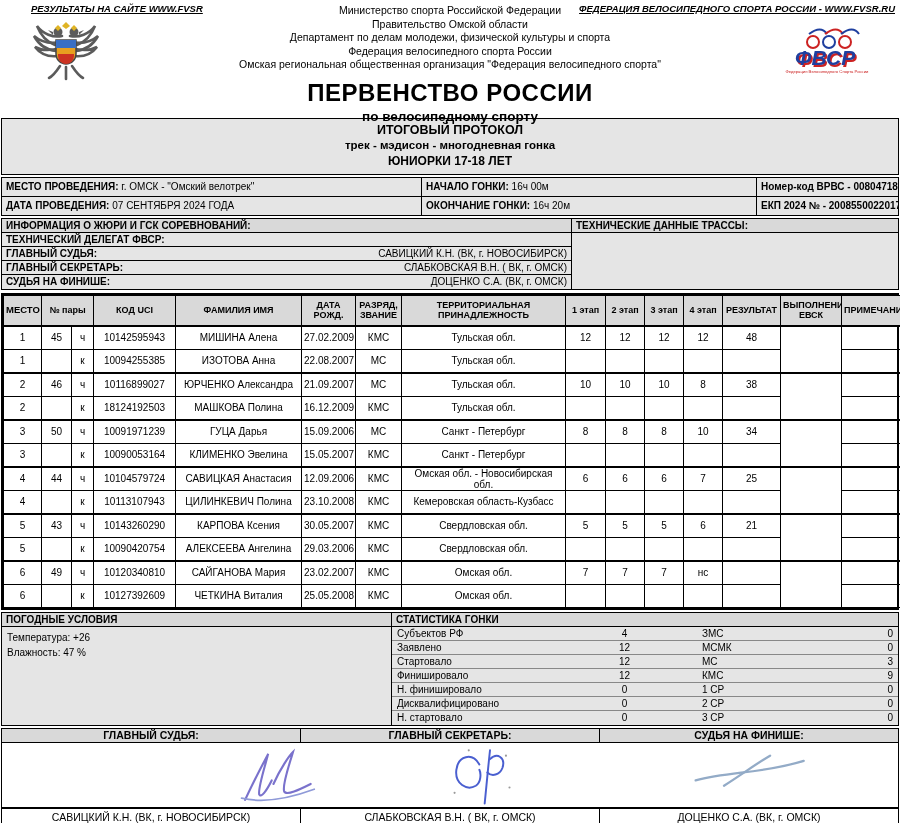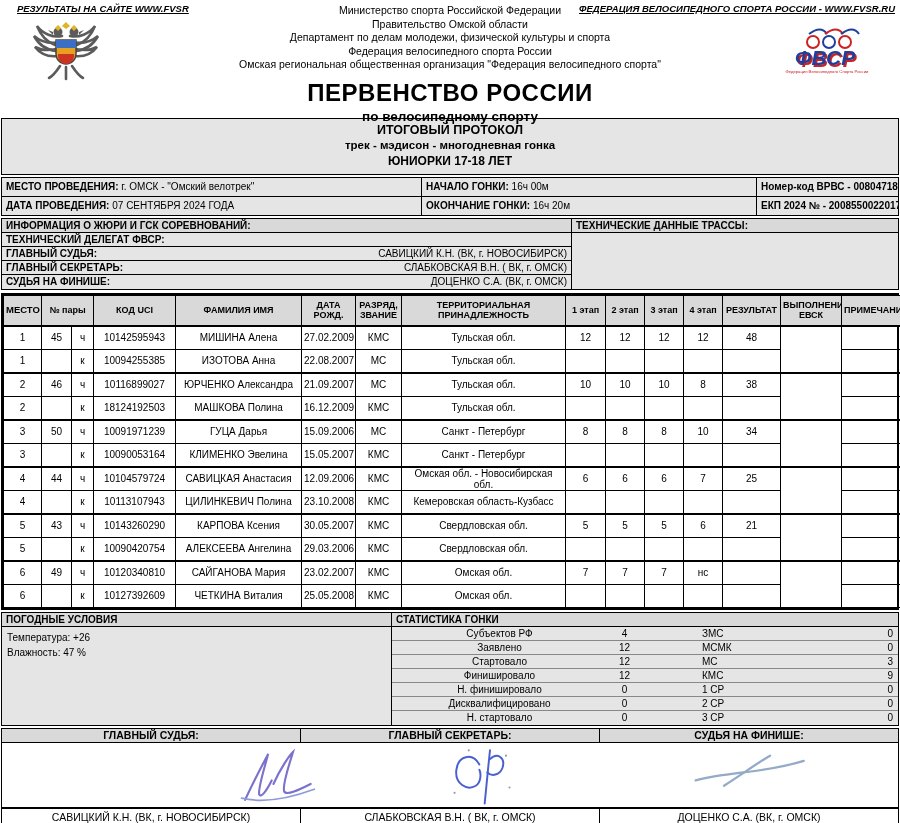--- a/index.html
+++ b/index.html
@@ -3,21 +3,21 @@
 <meta charset="utf-8">
 <style>
   * { box-sizing: border-box; margin: 0; padding: 0; }
   html,body { width:900px; background:#fff; color:#000; }
   body { height:823px; overflow:hidden; font-family:"Liberation Sans",sans-serif; }
   .page { position:relative; width:898px; margin:0 auto; }
 
   
   .hdr { position:relative; height:116px; }
   .top-link { position:absolute; top:3px; font-size:9.5px; font-weight:bold; font-style:italic; text-decoration:underline; }
-  .top-link.left { left:16px;text-decoration:underline; }
+  .top-link.left { left:30px;text-decoration:underline; }
   .top-link.right { right:4px; }
   .org-lines { text-align:center; padding-top:4px; font-size:10.5px; }
   .org-line { line-height:13.5px; }
   .doc-title { text-align:center; font-size:24px; font-weight:bold; margin-top:7px; letter-spacing:.5px; }
   .doc-subtitle { text-align:center; font-size:13.5px; font-weight:bold; margin-top:2px; }
   .emblem { position:absolute; left:28px; top:22px; }
   .fvsr { position:absolute; right:28px; top:26px; }
 
   
   .box { border:1px solid #000; margin-top:2px; background:#e5e5e5; }
@@ -57,21 +57,21 @@
   .results thead tr th:first-child { font-size:9.5px; }
 
   
   .ws-box { display:flex; }
   .ws-left { width:390px; border-right:1px solid #000; }
   .ws-right { flex:1; }
   .weather-body { padding:3px 5px; font-size:10px; }
   .weather-line { line-height:15px; }
   .stat-row { display:flex; font-size:10px; line-height:13px; height:14px; border-bottom:1px solid #888; padding:0 5px; }
   .stat-row:last-child { border-bottom:none; }
-  .st-l1 { width:205px;text-align:center; }
+  .st-l1 { width:205px; }
   .st-v1 { width:45px; text-align:center; }
   .st-l2 { flex:1; padding-left:55px; }
   .st-v2 { width:45px; text-align:right; }
 
   
   .sig-box { border:1px solid #000; border-bottom:2px solid #000; margin-top:2px; }
   .sig-head-row, .sig-names-row { display:flex; }
   .sig-cell { flex:1; text-align:center; font-size:10.5px; }
   .sig-head-row .sig-cell { background:#d9d9d9; font-weight:bold; line-height:13px; border-bottom:1px solid #000; border-right:1px solid #000; }
   .sig-head-row .sig-cell:last-child { border-right:none; }

